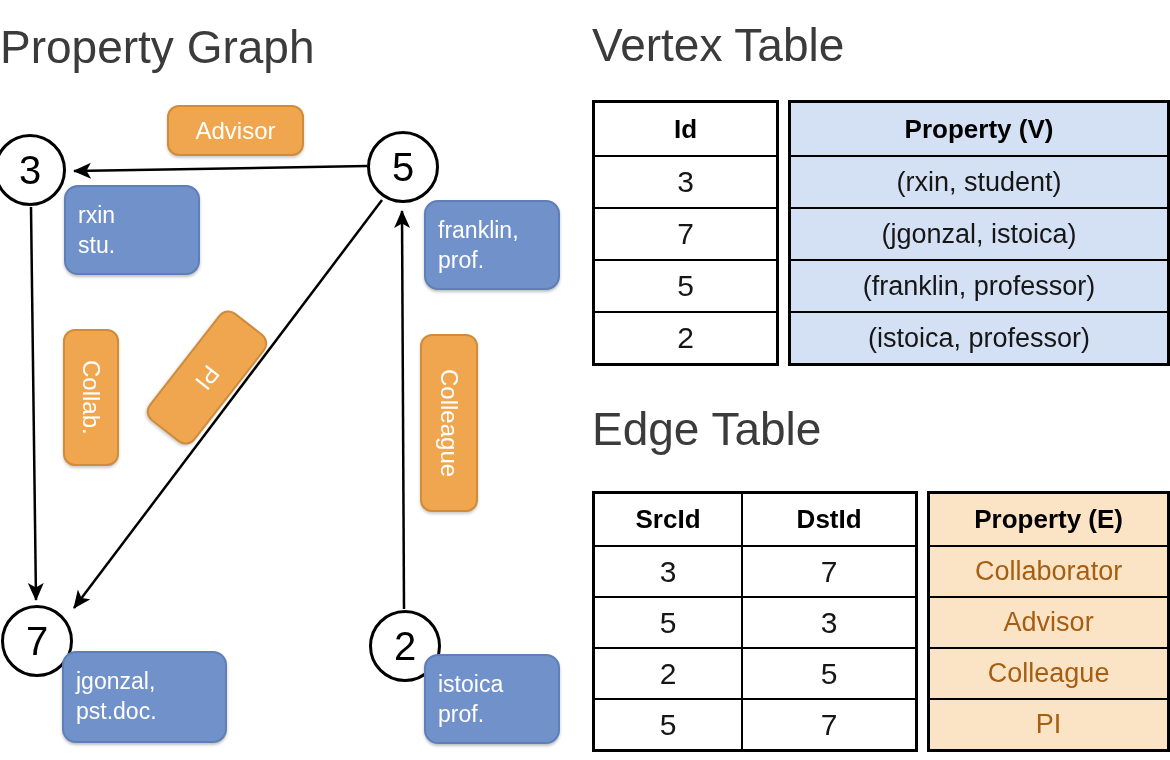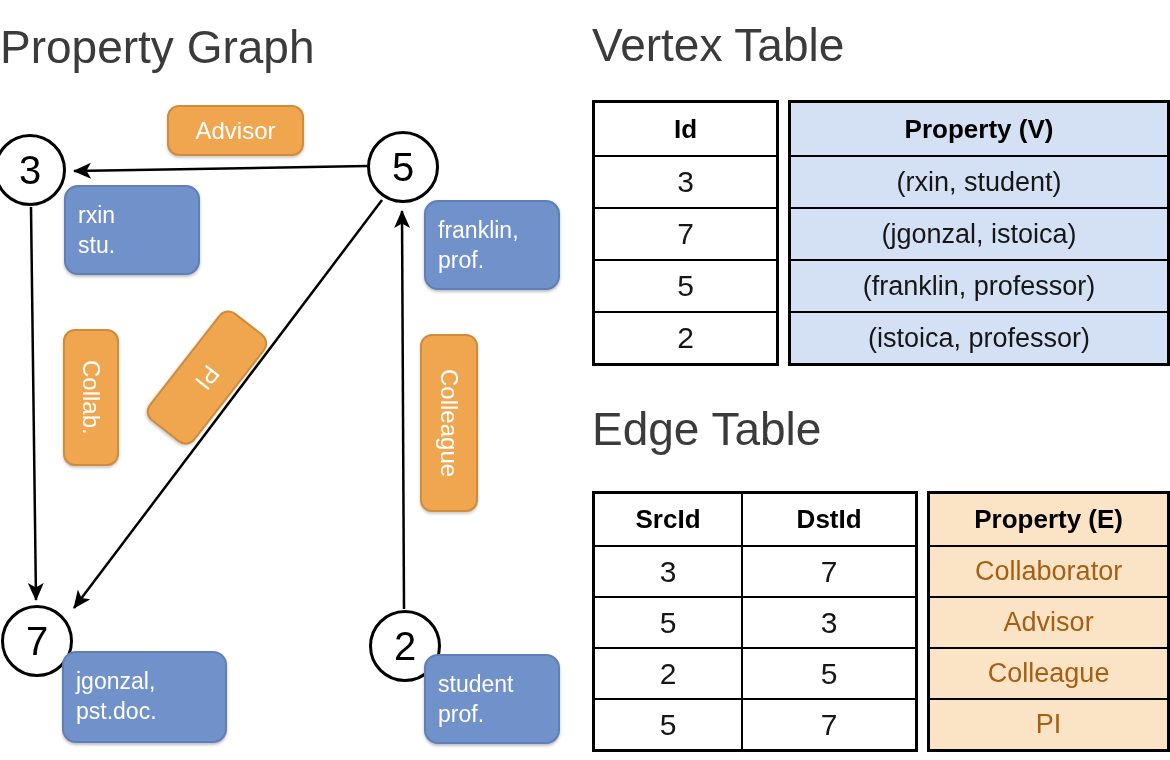--- a/index.html
+++ b/index.html
@@ -95,21 +95,21 @@
     </div>
     <div class="vprop franklin">
       <span class="line">franklin,</span>
       <span class="line">prof.</span>
     </div>
     <div class="vprop jgonzal">
       <span class="line">jgonzal,</span>
       <span class="line">pst.doc.</span>
     </div>
     <div class="vprop istoica">
-      <span class="line">student</span>
+      <span class="line">istoica</span>
       <span class="line">prof.</span>
     </div>
 
     <div class="elabel advisor">Advisor</div>
     <div class="elabel vertical collab">Collab.</div>
     <div class="elabel vertical pi">PI</div>
     <div class="elabel vertical colleague">Colleague</div>
   </div>
 
   <h1 class="big-title title-vertex">Vertex Table</h1>

